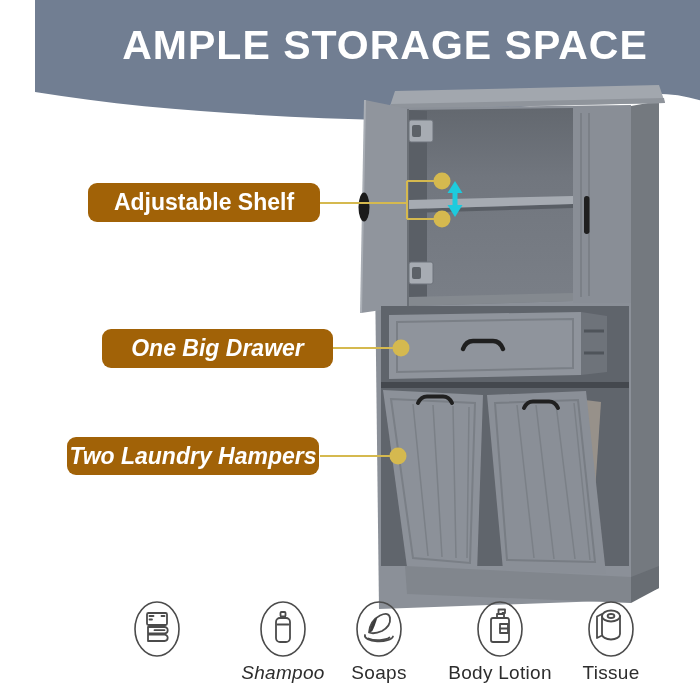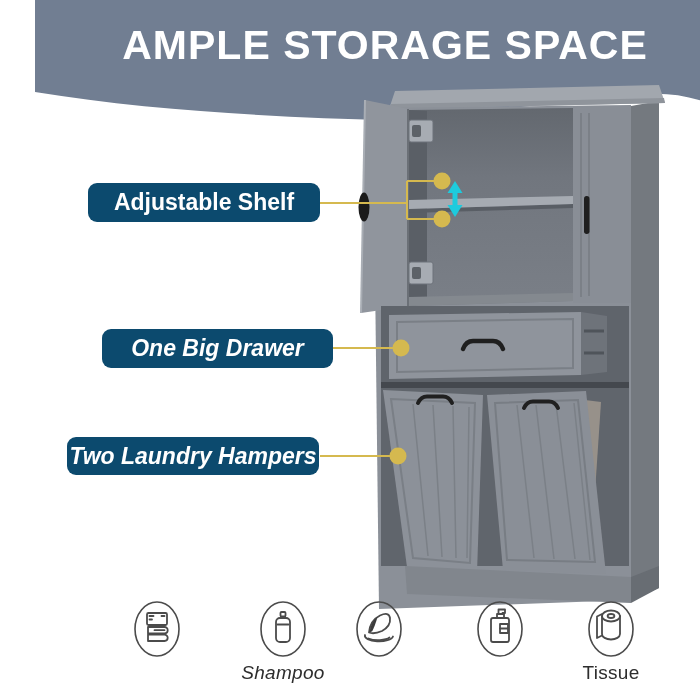--- a/index.html
+++ b/index.html
@@ -2,21 +2,21 @@
 <html><head>
 <meta charset="utf-8">
 <style>
   html,body{margin:0;padding:0;}
   body{width:700px;height:700px;background:#ffffff;font-family:"Liberation Sans",sans-serif;overflow:hidden;}
   .stage{position:relative;width:700px;height:700px;background:#fff;margin-left:35px;}
   .banner-svg{position:absolute;left:0;top:0;}
   .headline{position:absolute;left:0;top:22px;width:700px;text-align:center;
     font-size:41px;font-weight:700;color:#ffffff;letter-spacing:1px;}
   .cabinet-svg{position:absolute;left:0;top:0;}
-  .callout{position:absolute;background:#0c4a6e;border-radius:9px;color:#fff;
+  .callout{position:absolute;background:#a16207;border-radius:9px;color:#fff;
     font-weight:700;font-size:23px;display:flex;align-items:center;justify-content:center;
     text-align:center;line-height:1;}
   .callout.c1{left:53px;top:183px;width:232px;height:39px;}
   .callout.c2{left:67px;top:329px;width:231px;height:39px;font-style:italic;}
   .callout.c3{left:32px;top:437px;width:252px;height:38px;font-style:italic;}
   .feature{position:absolute;width:116px;top:600px;text-align:center;}
   .feature svg{display:block;margin:0 auto;}
   .feature .flabel{margin-top:4px;font-size:19px;color:#2d2d2d;letter-spacing:0.3px;}
   .f1{left:64px;}.f2{left:190px;font-style:italic;}.f3{left:286px;}.f4{left:407px;}.f5{left:518px;}
   .glyph{stroke:#4b4b4b;stroke-width:1.8;fill:none;stroke-linecap:round;stroke-linejoin:round;}
@@ -149,33 +149,35 @@
   <div class="feature f3">
     <svg width="48" height="58" viewBox="0 0 46 58">
       <ellipse cx="23" cy="29" rx="22" ry="27" fill="none" stroke="#4B4B4B" stroke-width="1.6"></ellipse>
       <g class="glyph">
         <path d="M9,35 a14,5.5 0 0 0 28,1.5"></path>
         <path d="M12.5,38.5 a12,4 0 0 0 21,-1"></path>
         <path d="M13,32.5 Q14,20.5 24,15.5 Q33,11.5 34,18 Q35,26 26,31 Q18,34.5 13,32.5 Z"></path>
         <path d="M13.6,31.8 Q14.8,21.8 21.5,17 Q19,26 16.2,31.2 Q14.6,32.4 13.6,31.8 Z" fill="#3B3B3B" stroke="none"></path>
       </g>
     </svg>
+    <div class="flabel">Soaps</div>
   </div>
 
   <div class="feature f4">
     <svg width="48" height="58" viewBox="0 0 46 58">
       <ellipse cx="23" cy="29" rx="22" ry="27" fill="none" stroke="#4B4B4B" stroke-width="1.6"></ellipse>
       <g class="glyph">
         <path d="M21.5,14 V9.5 H28 V13 H25.5"></path>
         <rect x="20" y="14" width="7" height="4"></rect>
         <rect x="14" y="18" width="18" height="24" rx="2"></rect>
         <rect x="23" y="24" width="8" height="9"></rect>
         <path d="M23,28.5 h8"></path>
       </g>
     </svg>
+    <div class="flabel">Body Lotion</div>
   </div>
 
   <div class="feature f5">
     <svg width="48" height="58" viewBox="0 0 46 58">
       <ellipse cx="23" cy="29" rx="22" ry="27" fill="none" stroke="#4B4B4B" stroke-width="1.6"></ellipse>
       <g class="glyph">
         <ellipse cx="23" cy="16" rx="9" ry="5.5"></ellipse>
         <path d="M14,16 V34 a9,5.5 0 0 0 18,0 V16"></path>
         <ellipse cx="23" cy="16" rx="3.4" ry="2"></ellipse>
         <path d="M14,14 L9,16.5 V38 L14,35.5"></path>

